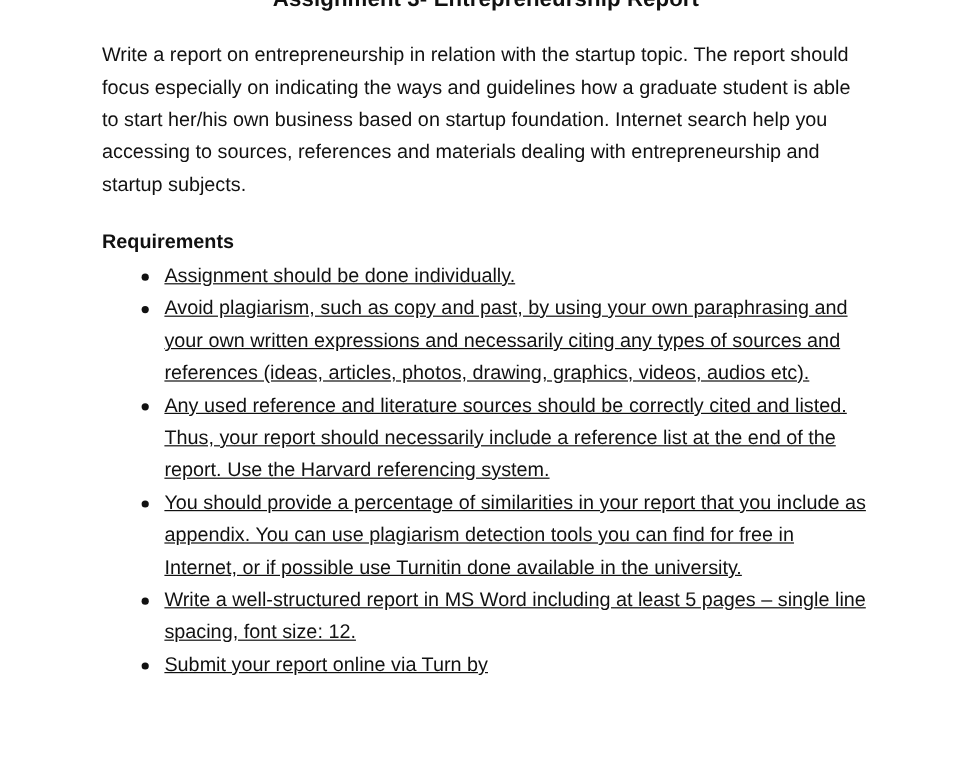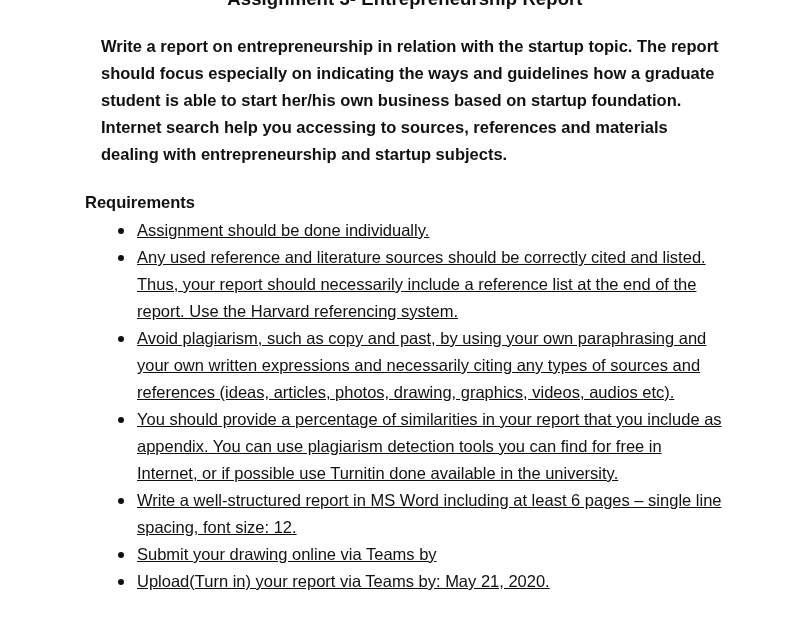--- a/index.html
+++ b/index.html
@@ -26,22 +26,21 @@
     font-size: 18.5px;
     font-weight: 700;
     text-align: center;
     margin: -13px 0 22px 0; 
     line-height: 24px;
     letter-spacing: 0.1px;
   }
   .intro {
     font-size: 16.5px;
     line-height: 27px;
-    margin: 0 0 0 16px;
-    font-weight: bold;
+    margin: 0 0 0 0;
   }
   .req-heading {
     font-size: 16.5px;
     font-weight: 700;
     line-height: 27px;
     margin: 21px 0 1px 0;
   }
   ul.req-list {
     margin: 0;
     padding: 0 0 0 52px;
@@ -72,21 +71,20 @@
 <div class="page">
 
   <h1 class="doc-title">Assignment 3- Entrepreneurship Report</h1>
 
   <p class="intro">Write a report on entrepreneurship in relation with the startup topic. The report should focus especially on indicating the ways and guidelines how a graduate student is able to start her/his own business based on startup foundation. Internet search help you accessing to sources, references and materials dealing with entrepreneurship and startup subjects.</p>
 
   <p class="req-heading">Requirements</p>
 
   <ul class="req-list">
     <li>Assignment should be done individually.</li>
+    <li>Avoid plagiarism, such as copy and past, by using your own paraphrasing and your own written expressions and necessarily citing any types of sources and references (ideas, articles, photos, drawing, graphics, videos, audios etc).</li>
     <li>Any used reference and literature sources should be correctly cited and listed. Thus, your report should necessarily include a reference list at the end of the report. Use the Harvard referencing system.</li>
-    <li>Avoid plagiarism, such as copy and past, by using your own paraphrasing and your own written expressions and necessarily citing any types of sources and references (ideas, articles, photos, drawing, graphics, videos, audios etc).</li>
     <li>You should provide a percentage of similarities in your report that you include as appendix. You can use plagiarism detection tools you can find for free in Internet, or if possible use Turnitin done available in the university.</li>
-    <li>Write a well-structured report in MS Word including at least 6 pages – single line spacing, font size: 12.</li>
-    <li>Submit your drawing online via Teams by</li>
-    <li>Upload(Turn in) your report via Teams by: May 21, 2020.</li>
+    <li>Write a well-structured report in MS Word including at least 5 pages – single line spacing, font size: 12.</li>
+    <li>Submit your report online via Turn by</li>
   </ul>
 
 </div>
 
 </body></html>

